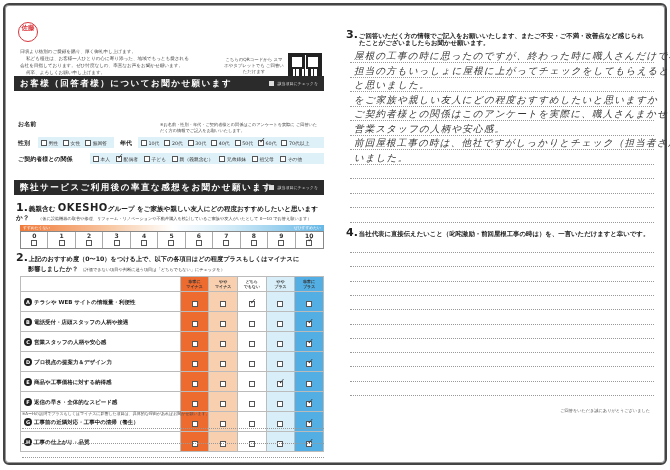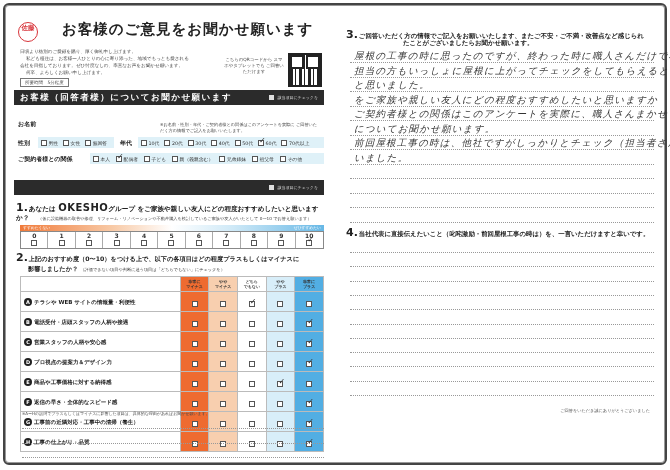--- a/index.html
+++ b/index.html
@@ -147,32 +147,31 @@
   }
   .thanks { position: absolute; right: 12px; top: 400px; font-size: 4.2px; color: #555; }
 </style>
 </head>
 <body>
 
 <div class="sheet-frame"></div>
 
 <div class="left">
   <div class="stamp">佐藤</div>
-  <div class="title">お客様のご意見をお聞かせ願います</div>
   <div class="intro">
     <div>日頃より格別のご愛顧を賜り、厚く御礼申し上げます。</div>
     <div style="padding-left:6px">私ども植住は、お客様一人ひとりの心に寄り添った、地域でもっとも愛される</div>
     <div>会社を目指しております。ぜひ忖度なしの、率直なお声をお聞かせ願います。</div>
     <div style="padding-left:6px">何卒、よろしくお願い申し上げます。</div>
   </div>
   <div class="time-box">所要時間　5分程度</div>
   <div class="qr-text">こちらのQRコードから スマホやタブレットでも ご回答いただけます</div>
   <div class="qr"></div>
 
-  <div class="section-bar" style="top:82px">
+  <div class="section-bar" style="top:68px">
     <span>お客様（回答者様）についてお聞かせ願います</span>
     <span class="hint">該当項目にチェックを</span>
   </div>
   <div class="lbl" style="left:8px; top:112px;">お名前</div>
   <div class="dot-line" style="left:40px; top:120px; width:100px; border-bottom:none;"></div>
   <div class="note">※お名前・性別・年代・ご契約者様との関係はこのアンケートを実際に ご回答いただく方の情報でご記入をお願いいたします。</div>
 
   <div class="lbl" style="left:8px; top:131px;">性別</div>
   <div class="opt-row" style="left:28px; top:129px; width:76px;">
     <span class="opt">
@@ -246,25 +245,26 @@
         <span class="cb"></span>
         <span>祖父母</span>
       </span>
     <span class="opt">
         <span class="cb"></span>
         <span>その他</span>
       </span>
   </div>
 
   <div class="section-bar" style="top:172px">
+    <span>弊社サービスご利用後の率直な感想をお聞かせ願います</span>
     <span class="hint">該当項目にチェックを</span>
   </div>
 
   <div class="q-title" style="left:6px; top:193px;">
-    <span class="q-num">1.</span><span>あなたは</span>
+    <span class="q-num">1.</span><span>義親含む</span>
     <span class="brand">OKESHO</span><span>グループ をご家族や親しい友人にどの程度おすすめしたいと思いますか？</span>
   </div>
   <div class="q-sub" style="left:28px; top:208px;">（仮に設備機器の取替や修理、リフォーム・リノベーションや不動産購入を検討しているご家族や友人がいたとして 0〜10 でお答え願います）</div>
 
   <div class="scale-bar">
     <span class="l">すすめたくない</span>
     <span class="r">ぜひすすめたい</span>
   </div>
   <div class="scale">
     <div class="scale-cell"><div>0</div><span class="cb"></span></div>
@@ -375,35 +375,35 @@
   <div class="footnote">※A〜Hの設問でプラスもしくはマイナスに影響した項目は、具体的な理由があればお聞かせ願います。</div>
   <div class="dot-line" style="left:12px; top:420px; width:302px;"></div>
   <div class="dot-line" style="left:12px; top:435px; width:302px;"></div>
   <div class="dot-line" style="left:12px; top:449px; width:302px;"></div>
 </div>
 
 <div class="right">
   <div class="q-title" style="left:6px; top:20px; font-size:6.4px;">
     <span class="q-num">3.</span><span>ご回答いただく方の情報でご記入をお願いいたします、またご不安・ご不満・改善点など感じられ</span>
   </div>
-  <div class="q-title" style="left:19px; top:31px; font-size:6.4px;margin-left:44px;">たことがございましたらお聞かせ願います。</div>
+  <div class="q-title" style="left:19px; top:31px; font-size:6.4px;">たことがございましたらお聞かせ願います。</div>
 
   <div id="q3-lines">
       <div class="dot-line" style="left: 10px; top: 54px; width: 304px;"></div>
       <div class="hand" style="left: 14px; top: 42px;">屋根の工事の時に思ったのですが、終わった時に職人さんだけでなく</div>
       <div class="dot-line" style="left: 10px; top: 68.5px; width: 304px;"></div>
       <div class="hand" style="left: 14px; top: 56.5px;">担当の方もいっしょに屋根に上がってチェックをしてもらえると良い</div>
       <div class="dot-line" style="left: 10px; top: 83px; width: 304px;"></div>
       <div class="hand" style="left: 14px; top: 71px; text-align: right;">と思いました。</div>
       <div class="dot-line" style="left: 10px; top: 97.5px; width: 304px;"></div>
       <div class="hand" style="left: 14px; top: 85.5px;">をご家族や親しい友人にどの程度おすすめしたいと思いますか</div>
       <div class="dot-line" style="left: 10px; top: 112px; width: 304px;"></div>
       <div class="hand" style="left: 14px; top: 100px;">ご契約者様との関係はこのアンケートを実際に、職人さんまかせ</div>
       <div class="dot-line" style="left: 10px; top: 126.5px; width: 304px;"></div>
-      <div class="hand" style="left: 14px; top: 114.5px;">についてお聞かせ願います。</div>
+      <div class="hand" style="left: 14px; top: 114.5px;">営業スタッフの人柄や安心感。</div>
       <div class="dot-line" style="left: 10px; top: 141px; width: 304px;"></div>
       <div class="hand" style="left: 14px; top: 129px;">前回屋根工事の時は、他社ですがしっかりとチェック（担当者さん）して</div>
       <div class="dot-line" style="left: 10px; top: 155.5px; width: 304px;"></div>
       <div class="hand" style="left: 14px; top: 143.5px;">いました。</div>
       <div class="dot-line" style="left: 10px; top: 170px; width: 304px;"></div>
       <div class="dot-line" style="left: 10px; top: 184.5px; width: 304px;"></div>
       <div class="dot-line" style="left: 10px; top: 199px; width: 304px;"></div>
       <div class="dot-line" style="left: 10px; top: 213.5px; width: 304px;"></div>
     </div>
 

